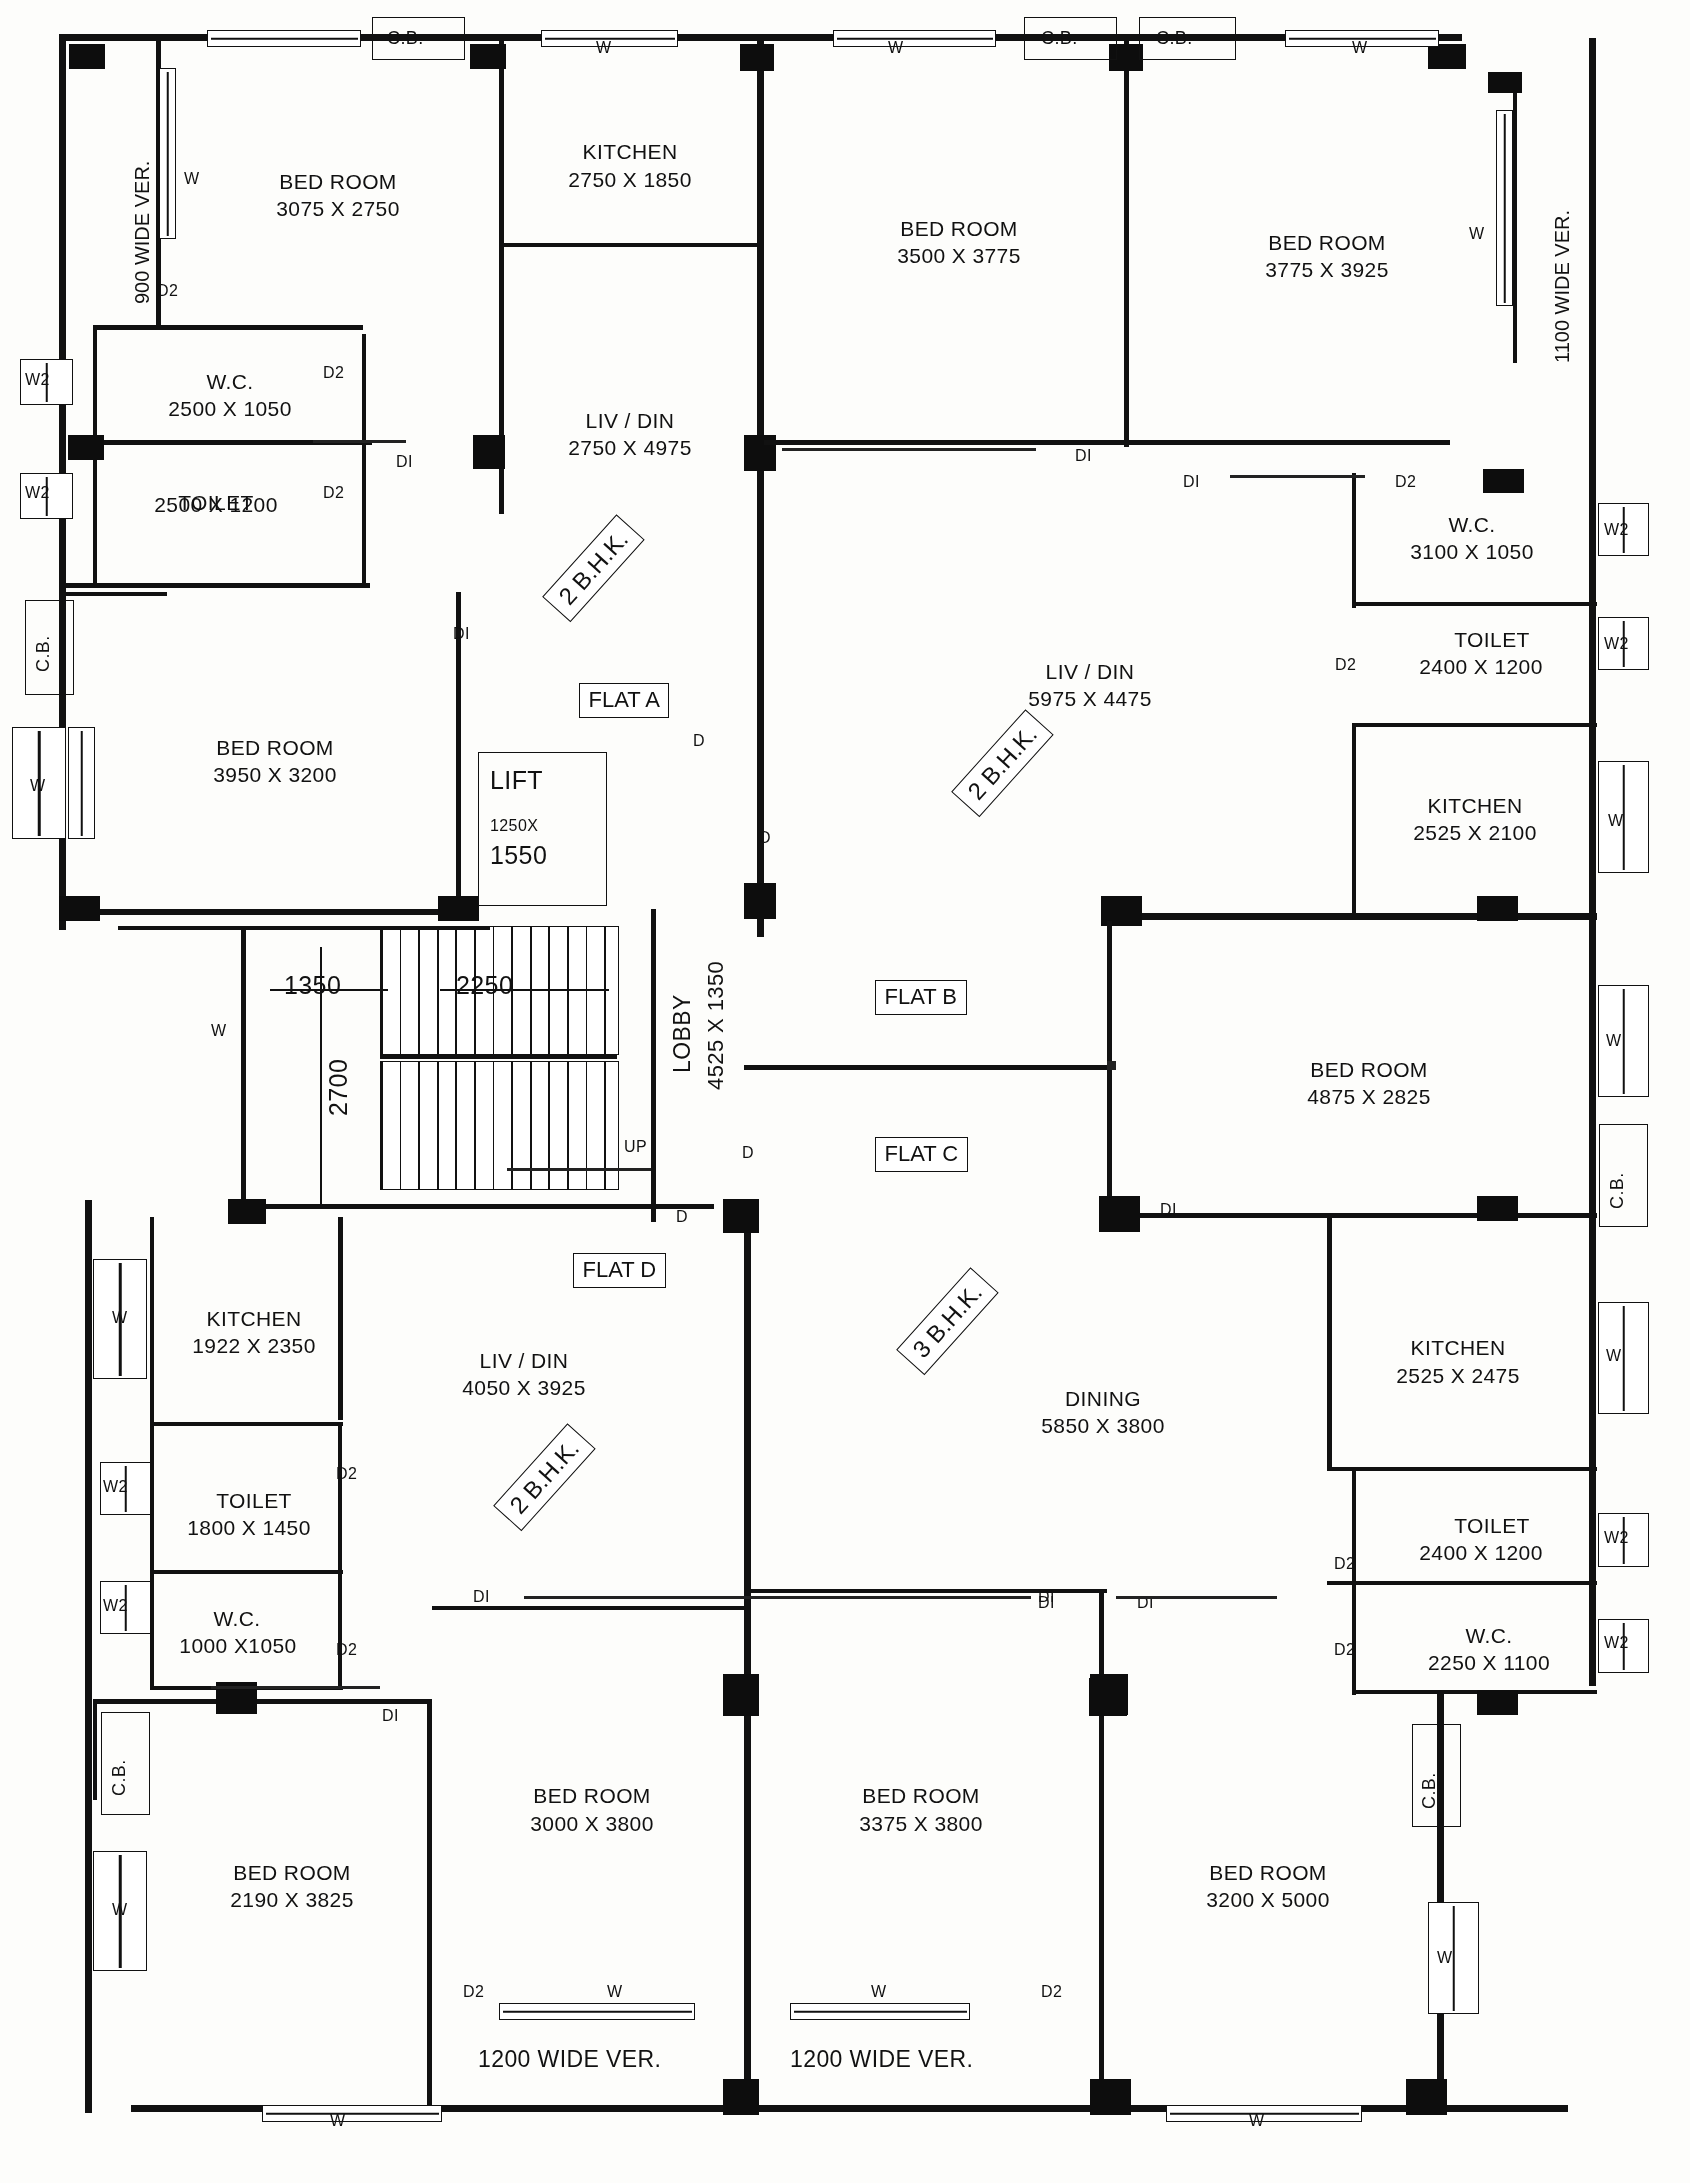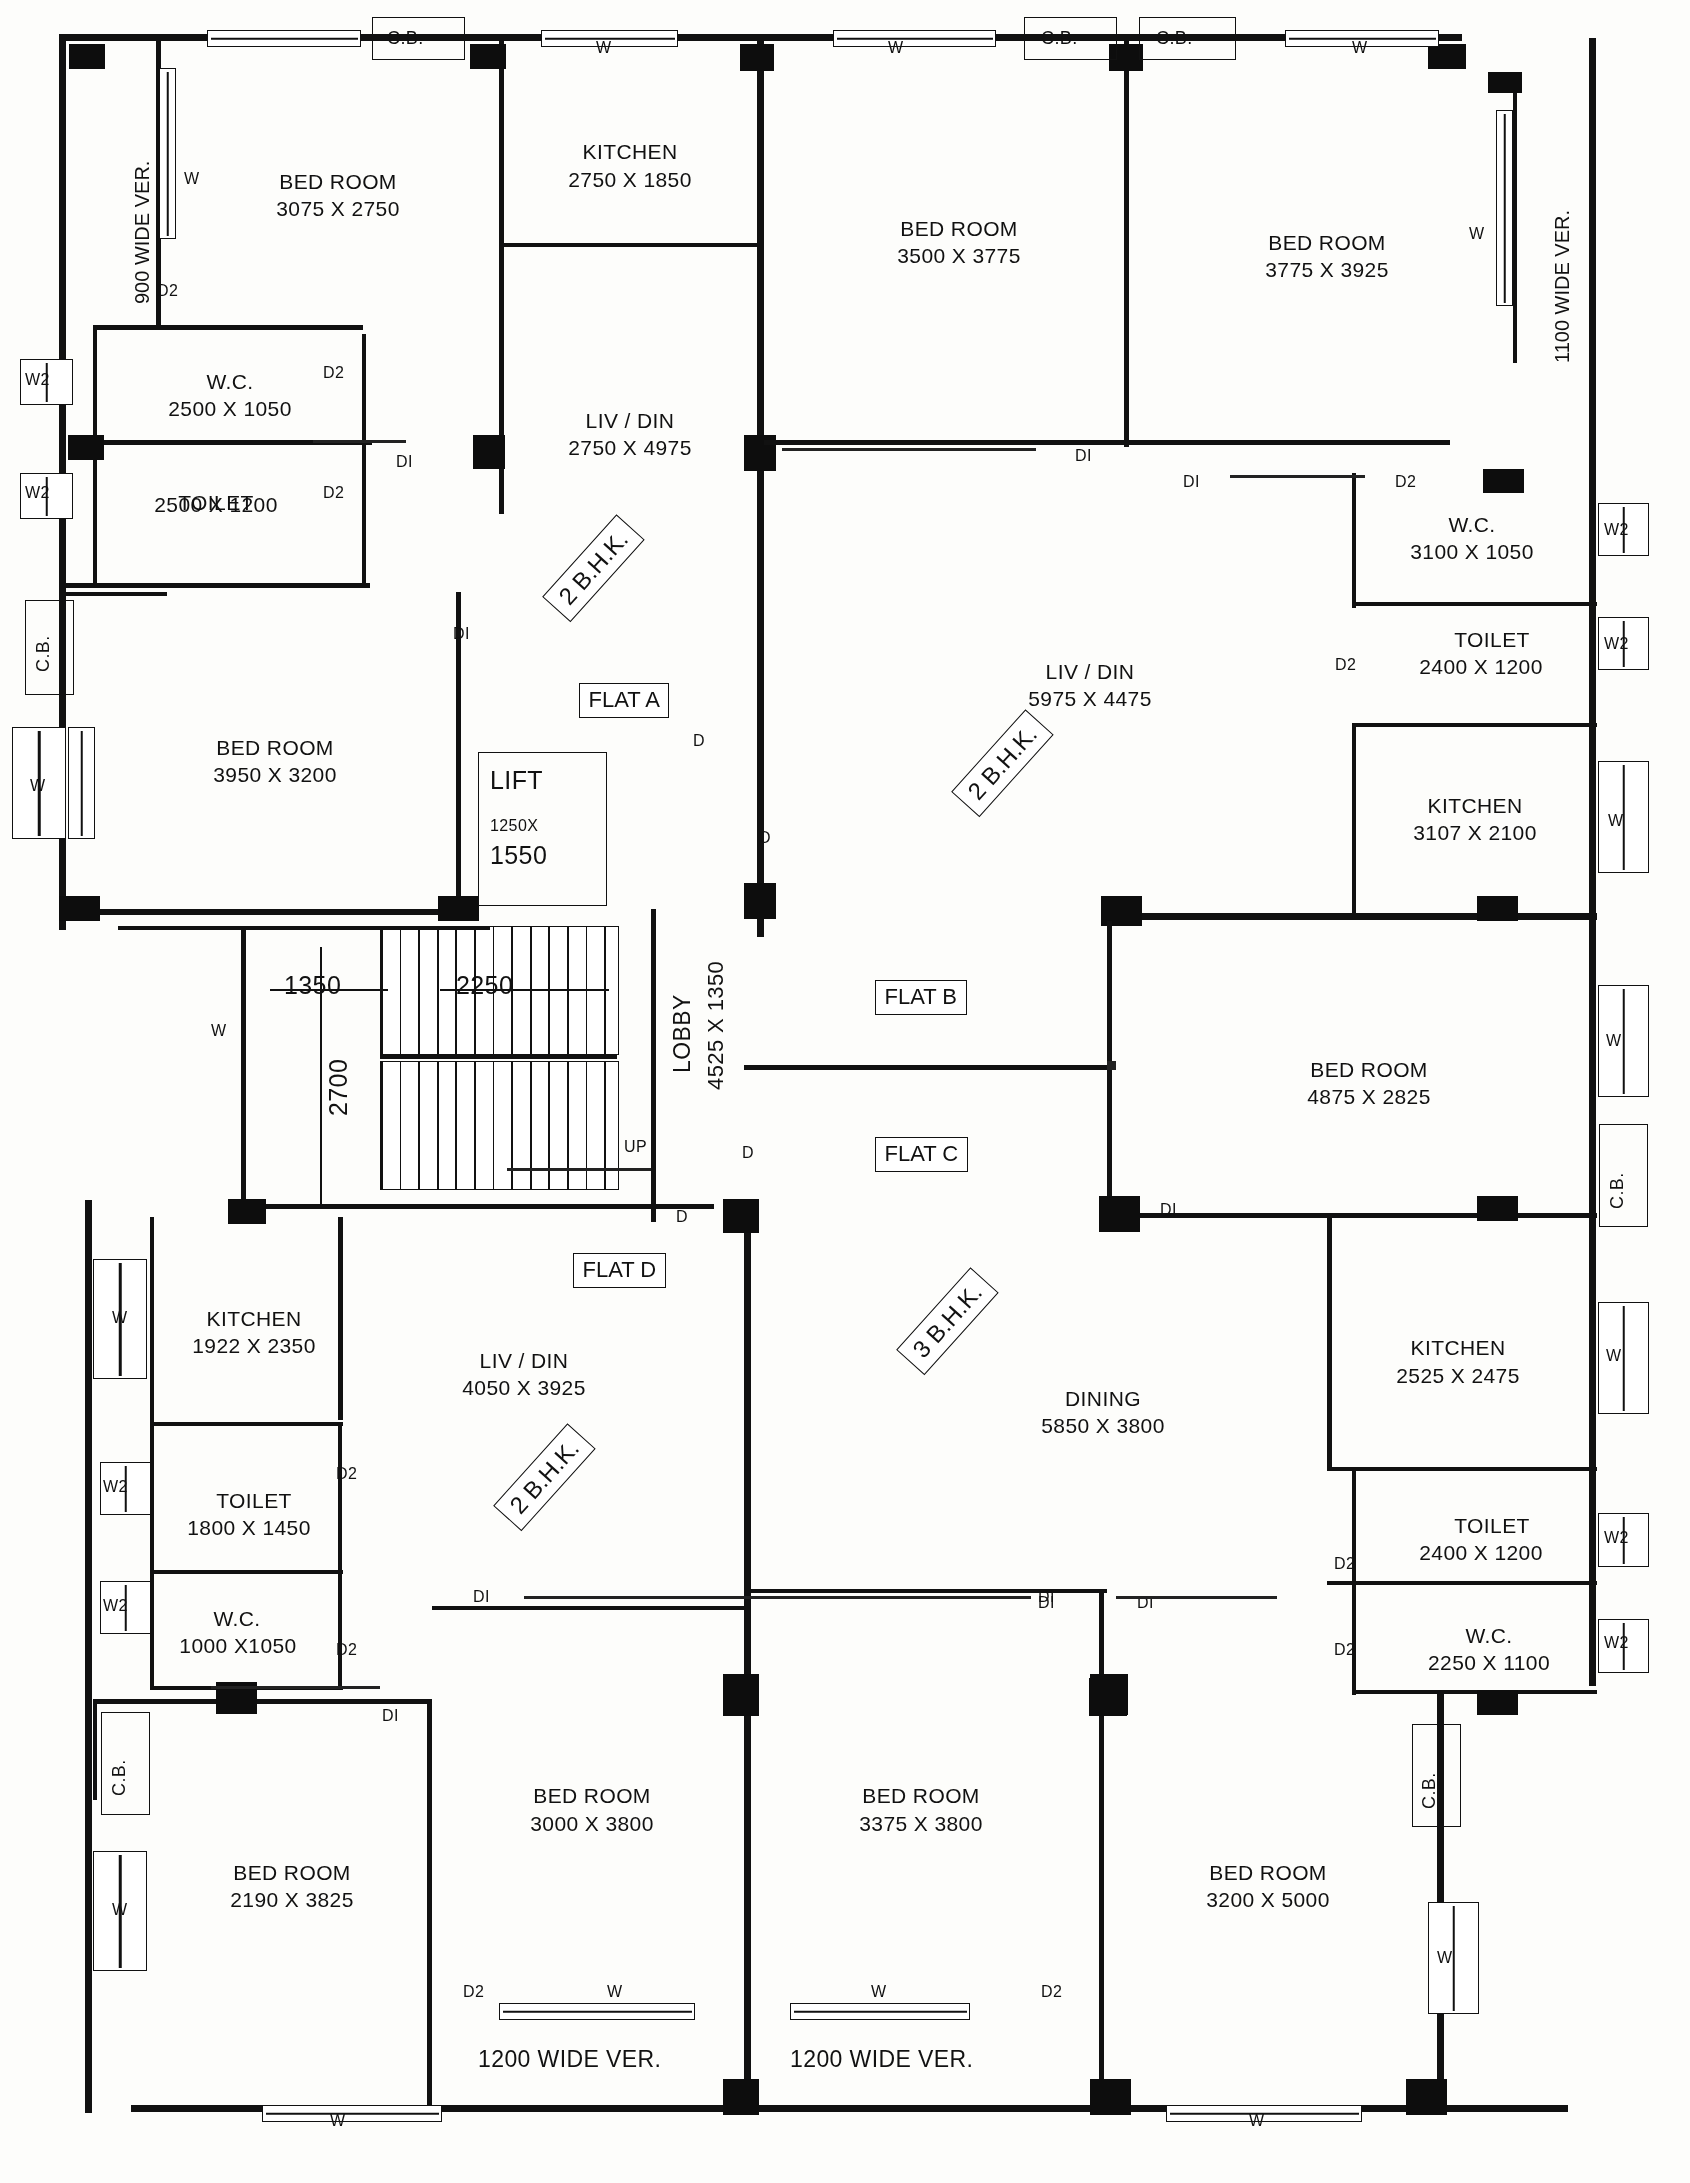--- a/index.html
+++ b/index.html
@@ -170,21 +170,21 @@
   <div class="lbl dim c" style="left:959px;top:243px;">3500 X 3775</div>
   <div class="lbl room c" style="left:1327px;top:230px;">BED ROOM</div>
   <div class="lbl dim c" style="left:1327px;top:257px;">3775 X 3925</div>
   <div class="lbl room c" style="left:1090px;top:659px;">LIV / DIN</div>
   <div class="lbl dim c" style="left:1090px;top:686px;">5975 X 4475</div>
   <div class="lbl room c" style="left:1472px;top:512px;">W.C.</div>
   <div class="lbl dim c" style="left:1472px;top:539px;">3100 X 1050</div>
   <div class="lbl room c" style="left:1492px;top:627px;">TOILET</div>
   <div class="lbl dim c" style="left:1481px;top:654px;">2400 X 1200</div>
   <div class="lbl room c" style="left:1475px;top:793px;">KITCHEN</div>
-  <div class="lbl dim c" style="left:1475px;top:820px;">3107 X 2100</div>
+  <div class="lbl dim c" style="left:1475px;top:820px;">2525 X 2100</div>
 
   <div class="vert" style="left:1551px;top:363px;transform:rotate(-90deg);">1100 WIDE VER.</div>
 
   <div class="lbl small" style="left:1041px;top:27px;">C.B.</div>
   <div class="lbl small" style="left:1156px;top:27px;">C.B.</div>
   <div class="lbl tiny" style="left:888px;top:38px;">W</div>
   <div class="lbl tiny" style="left:1352px;top:38px;">W</div>
   <div class="lbl tiny" style="left:1469px;top:224px;">W</div>
   <div class="lbl tiny" style="left:1604px;top:520px;">W2</div>
   <div class="lbl tiny" style="left:1604px;top:634px;">W2</div>

